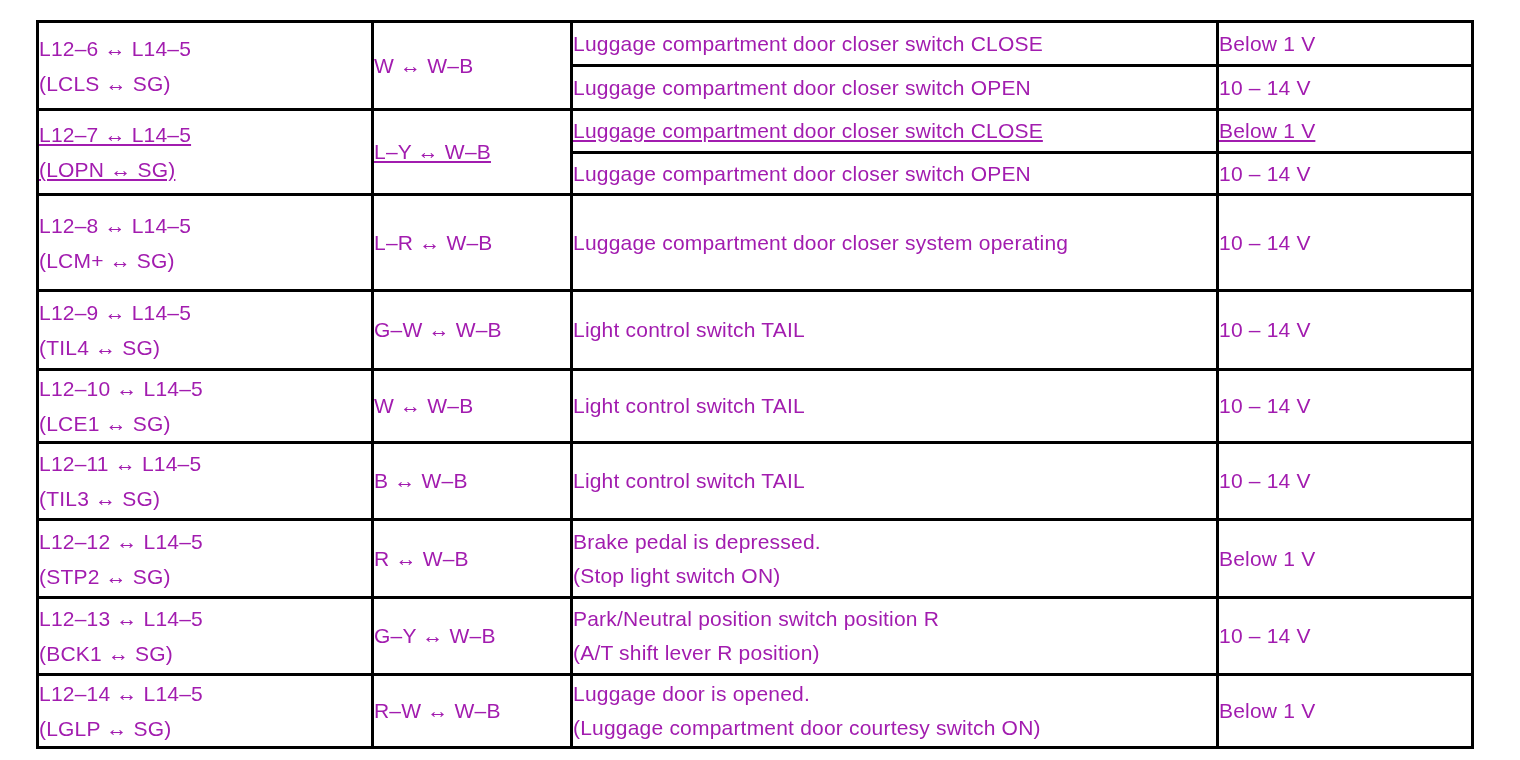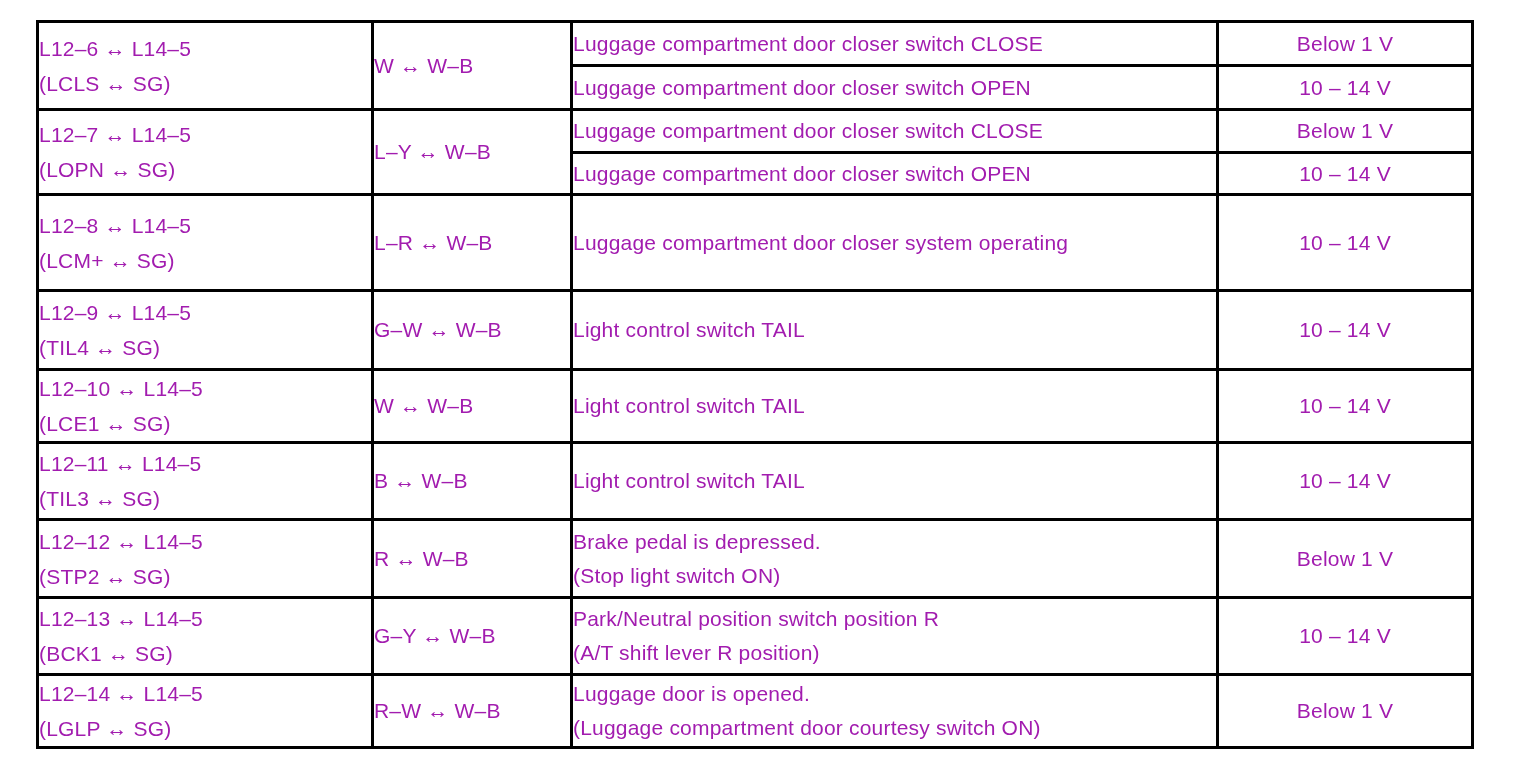--- a/index.html
+++ b/index.html
@@ -41,26 +41,26 @@
     padding-right: 6px;
   }
   td.c-term .tline { line-height: 35px; }
   td.c-wire { }
   td.c-cond {
     text-align: left;
     padding-left: 12px;
     padding-right: 8px;
   }
   td.c-cond .cline { line-height: 34px; }
-  td.c-volt { text-align: center; }
+  td.c-volt { text-align: left; }
   
   td.subdiv { border-bottom-width: 2px; }
   tr.h-sub1 { height: 44px; }
   tr.h-sub2 { height: 44px; }
-  tr.h-sub3 { height: 43px; }
+  tr.h-sub3 { height: 43px; text-decoration: underline; }
   tr.h-sub4 { height: 42px; }
   tr.h-r3 { height: 96px; }
   tr.h-r4 { height: 79px; }
   tr.h-r5 { height: 55px; }
   tr.h-r6 { height: 77px; margin-left: 45px; }
   tr.h-r7 { height: 78px; }
   tr.h-r8 { height: 77px; }
   tr.h-r9 { height: 71px; margin-top: 42px; }
 </style>
 </head>

